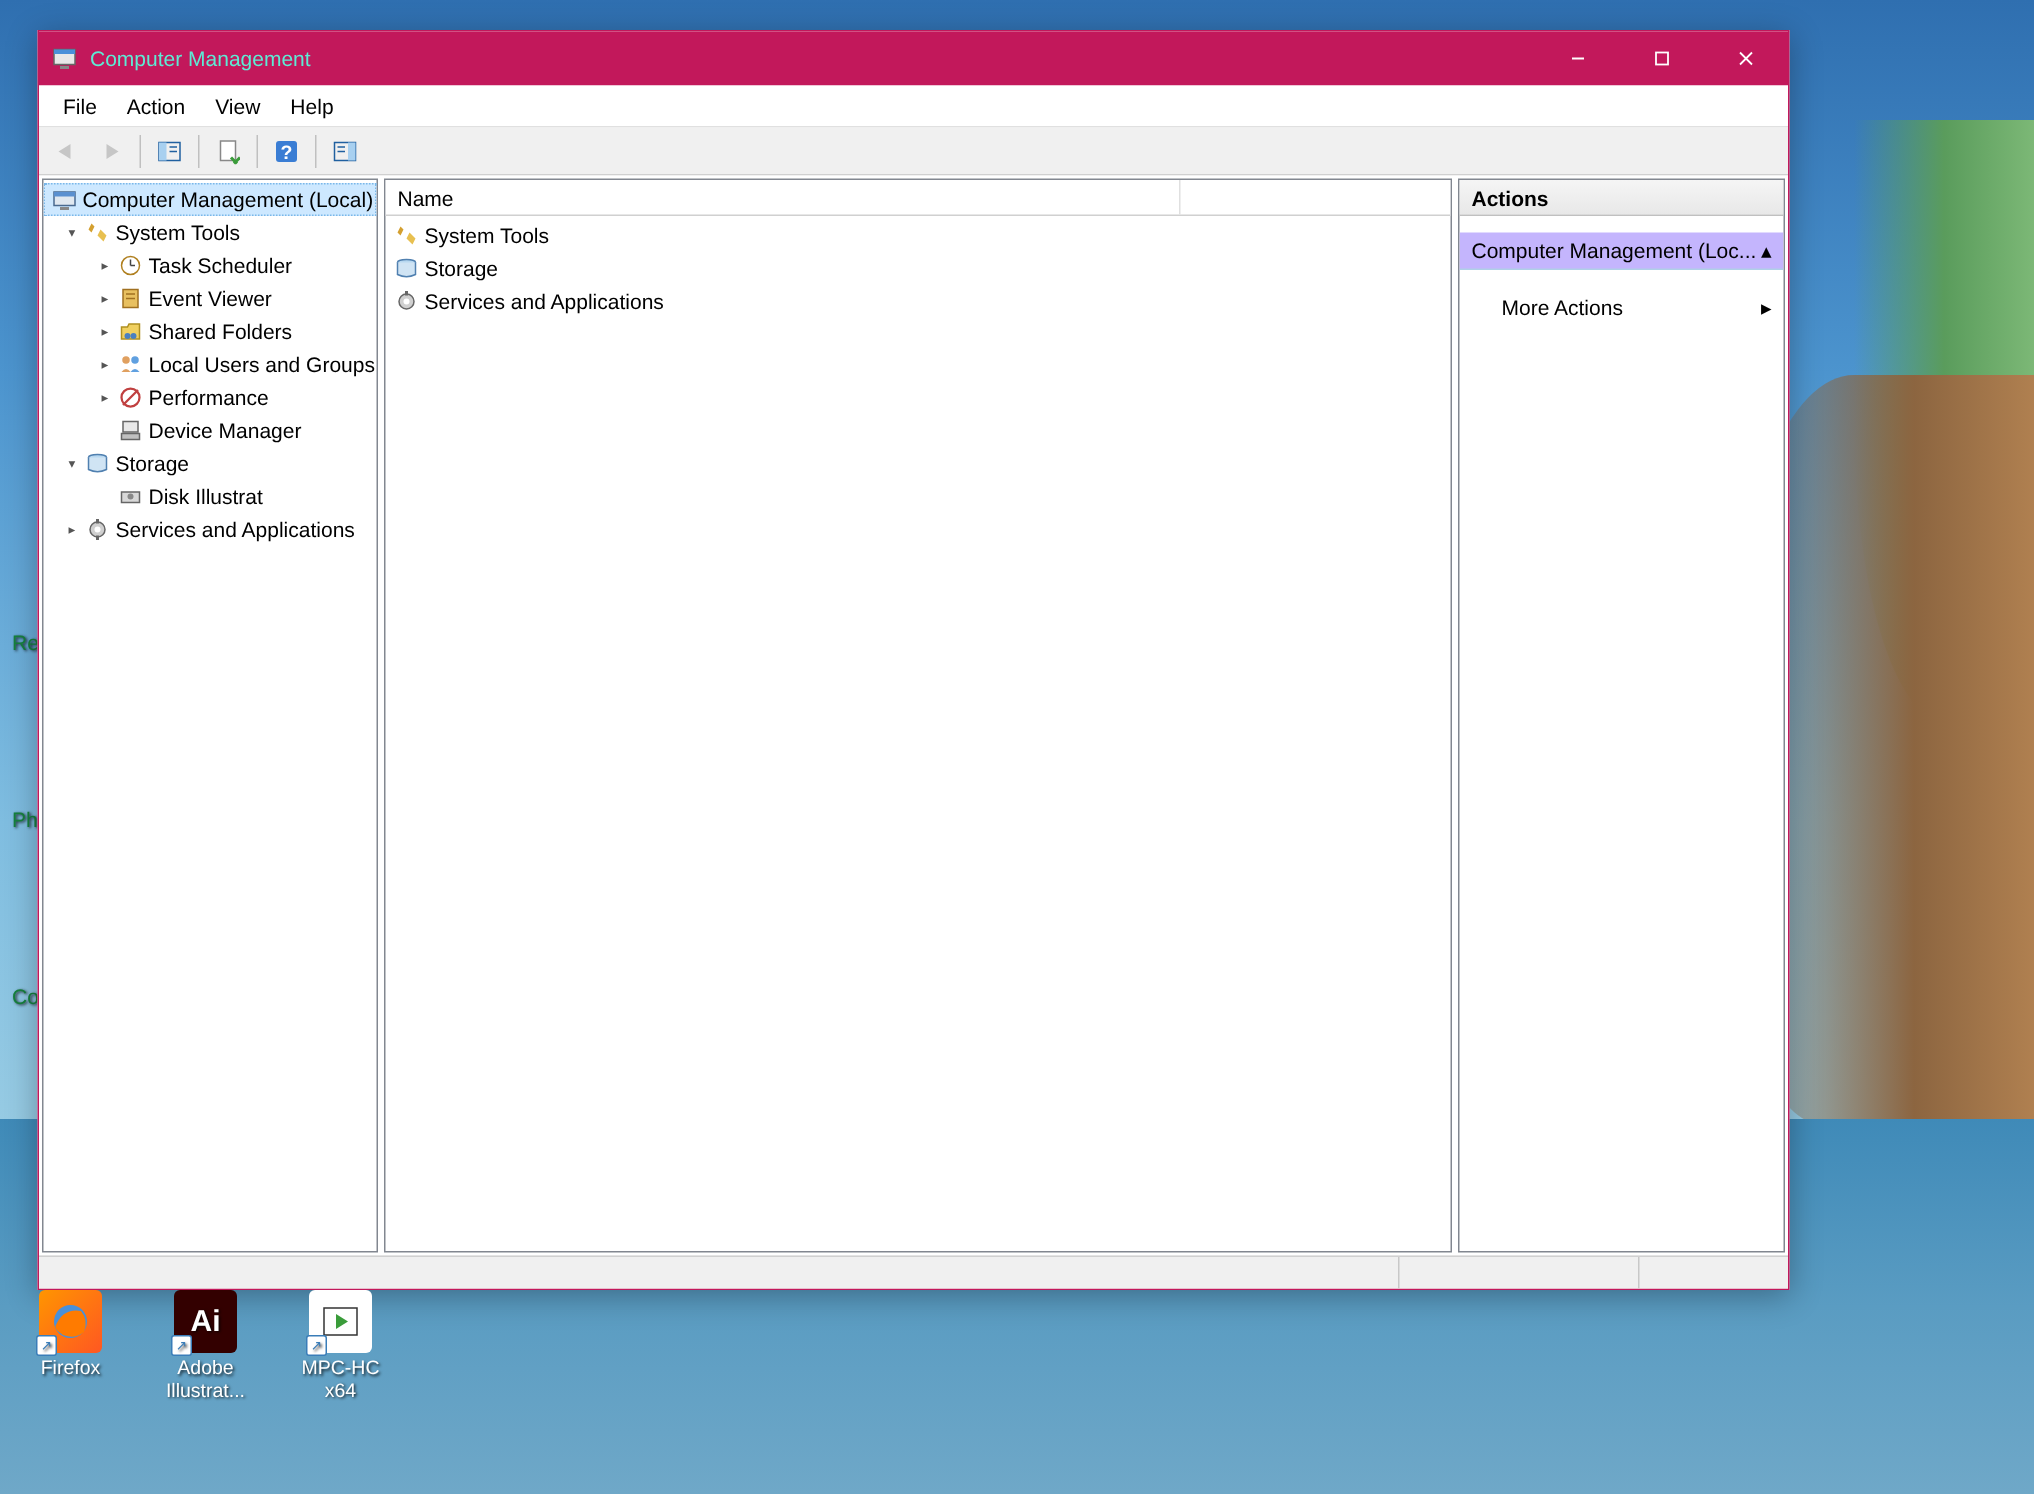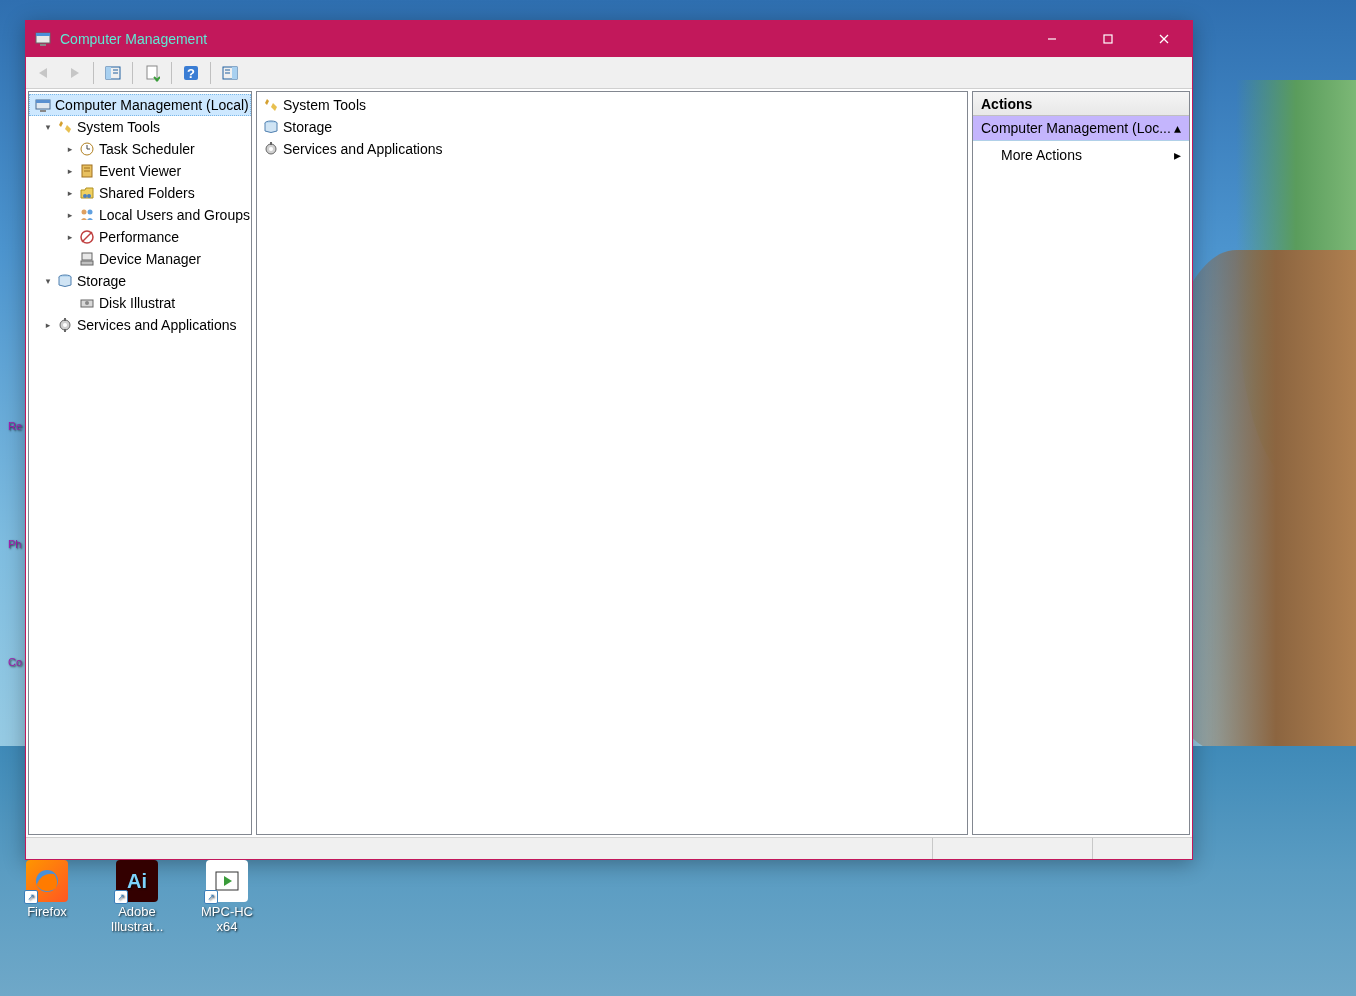--- a/index.html
+++ b/index.html
@@ -94,21 +94,21 @@
   border-right: 1px solid #e0e0e0; width: 530px;
 }
 .list-body { flex: 1; padding: 2px 0; }
 .list-row {
   display: flex; align-items: center; height: 22px; padding-left: 4px; cursor: pointer;
 }
 .list-icon {
   width: 20px; height: 18px; margin-right: 2px; display: inline-flex;
   align-items: center; justify-content: center;
 }
-.actions-pane { width: 218px; display: flex; flex-direction: column; font-size: 14px; }
+.actions-pane { width: 218px; display: flex; flex-direction: column; font-size: 14px; gap: 11px; }
 .actions-header {
   height: 24px; background: linear-gradient(to bottom, #f5f5f5, #e8e8e8);
   border-bottom: 1px solid #c0c0c0; padding: 0 8px; display: flex; align-items: center;
   font-weight: 600;
 }
 .actions-group {
   background: #c4b5fd; border-bottom: 1px solid #b0d0e8;
   padding: 4px 8px; display: flex; align-items: center; justify-content: space-between;
   cursor: pointer;
 }
@@ -132,21 +132,21 @@
   width: 42px; height: 42px; margin: 0 auto 2px;
   display: flex; align-items: center; justify-content: center; font-size: 30px;
   background: #fff; border-radius: 4px; position: relative;
 }
 .desktop-icon .shortcut {
   position: absolute; bottom: -2px; left: -2px; width: 14px; height: 14px;
   background: #fff; border: 1px solid #3a7db8; border-radius: 2px;
   display: flex; align-items: center; justify-content: center; font-size: 9px; color: #3a7db8;
 }
 .partial-label {
-  position: absolute; left: 8px; color: #a21caf; font-size: 11px;
+  position: absolute; left: 8px; color: #15803d; font-size: 14px;
   text-shadow: 1px 1px 2px rgba(0,0,0,0.8);
   text-align: right;
 }
 svg { display: block; }
 </style>
 </head>
 <body>
 
 <div class="desktop-bg">
   <div class="bg-cliff2"></div>
@@ -181,20 +181,26 @@
       </div>
       <div class="tbtn close">
         <svg width="12" height="12" viewBox="0 0 12 12">
             <line x1="2" y1="2" x2="10" y2="10" stroke="#fff" stroke-width="1.2"></line>
             <line x1="10" y1="2" x2="2" y2="10" stroke="#fff" stroke-width="1.2"></line>
           </svg>
       </div>
     </div>
   </div>
 
+  <div class="menubar">
+    <div class="menu-item">File</div>
+    <div class="menu-item">Action</div>
+    <div class="menu-item">View</div>
+    <div class="menu-item">Help</div>
+  </div>
 
   <div class="toolbar">
     <div class="toolbtn disabled">
       <svg width="18" height="14" viewBox="0 0 18 14">
           <path d="M12 2 L4 7 L12 12 Z" fill="#888"></path>
         </svg>
     </div>
     <div class="toolbtn disabled">
       <svg width="18" height="14" viewBox="0 0 18 14">
           <path d="M6 2 L14 7 L6 12 Z" fill="#888"></path>
@@ -353,20 +359,23 @@
                 <rect x="7" y="1" width="2" height="3" fill="#666"></rect>
                 <rect x="7" y="12" width="2" height="3" fill="#666"></rect>
               </svg>
             </span>
           <span>Services and Applications</span>
         </div>
       </div>
     </div>
 
     <div class="pane list-pane">
+      <div class="list-header">
+        <div class="list-col">Name</div>
+      </div>
       <div class="list-body">
         <div class="list-row">
           <span class="list-icon">
               <svg width="16" height="16" viewBox="0 0 16 16">
                 <path d="M4 2 L6 4 L4 8 L2 6 Z" fill="#d4a030"></path>
                 <path d="M10 6 L14 10 L12 14 L8 10 Z" fill="#e8c050"></path>
               </svg>
             </span>
           <span>System Tools</span>
         </div>
@@ -417,21 +426,21 @@
     <svg width="30" height="30" viewBox="0 0 30 30">
         <circle cx="15" cy="15" r="11" fill="#4a90d9"></circle>
         <path d="M5 18 Q10 6 22 8 Q27 14 24 22 Q18 27 10 24 Q4 20 5 18" fill="#ff7b00"></path>
       </svg>
     <span class="shortcut">↗</span>
   </div>
   <div>Firefox</div>
 </div>
 <div class="desktop-icon" style="left:100px; top:860px">
   <div class="glyph" style="background:#330000">
-    <span style="color:#7dd3fc;font-weight:bold;font-size:20px">Ai</span>
+    <span style="color:#ffffff;font-weight:bold;font-size:20px">Ai</span>
     <span class="shortcut">↗</span>
   </div>
   <div>Adobe Illustrat...</div>
 </div>
 <div class="desktop-icon" style="left:190px; top:860px">
   <div class="glyph" style="background:#fff">
     <svg width="30" height="30" viewBox="0 0 30 30">
         <rect x="4" y="6" width="22" height="18" fill="#fff" stroke="#333"></rect>
         <path d="M12 10 L20 15 L12 20 Z" fill="#3a9c3a"></path>
       </svg>

